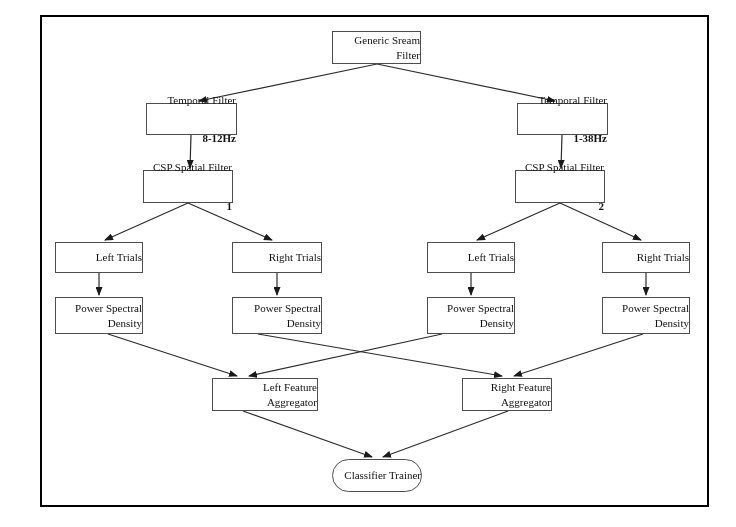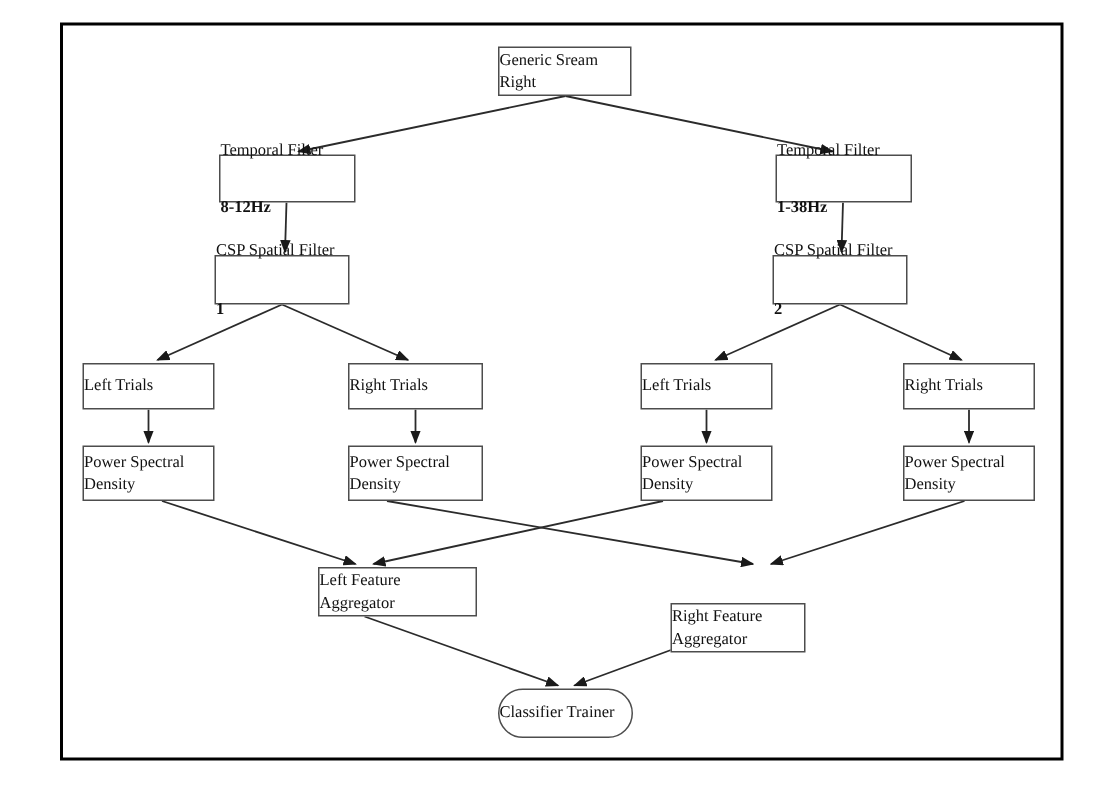--- a/index.html
+++ b/index.html
@@ -26,21 +26,21 @@
   .node {
     position: absolute;
     box-sizing: border-box;
     background: #ffffff;
     border: 1px solid #4d4d4d;
     color: #111111;
     font-size: 11px;
     line-height: 1.3;
     display: flex;
     flex-direction: column;
-    align-items: flex-start;
+    align-items: flex-end;
     justify-content: center;
     text-align: center;
   }
   .node span { display: block; white-space: nowrap; }
   .node .bold { font-weight: bold; margin-top: 24px; }
   .stadium { border-radius: 17px; }
   
   #n-reader { left:332px; top:31px;  width:89px; height:33px; }
   #n-tf1    { left:146px; top:103px; width:91px; height:32px; }
   #n-tf2    { left:517px; top:103px; width:91px; height:32px; }
@@ -48,21 +48,21 @@
   #n-csp2   { left:515px; top:170px; width:90px; height:33px; }
   #n-lt1    { left:55px;  top:242px; width:88px; height:31px; }
   #n-rt1    { left:232px; top:242px; width:90px; height:31px; }
   #n-lt2    { left:427px; top:242px; width:88px; height:31px; }
   #n-rt2    { left:602px; top:242px; width:88px; height:31px; }
   #n-psd1   { left:55px;  top:297px; width:88px; height:37px; }
   #n-psd2   { left:232px; top:297px; width:90px; height:37px; }
   #n-psd3   { left:427px; top:297px; width:88px; height:37px; }
   #n-psd4   { left:602px; top:297px; width:88px; height:37px; }
   #n-lfa    { left:212px; top:378px; width:106px; height:33px; }
-  #n-rfa    { left:447px; top:378px; width:90px; height:33px;margin-top:24px; }
+  #n-rfa    { left:462px; top:378px; width:90px; height:33px; }
   #n-ct     { left:332px; top:459px; width:90px; height:33px; }
 </style>
 </head>
 <body>
 
 <div class="canvas">
   <div class="frame"></div>
 
   <svg class="edges" viewBox="0 0 736 527" xmlns="http://www.w3.org/2000/svg">
     <defs>
@@ -87,21 +87,21 @@
       <line x1="258" y1="334" x2="502" y2="376" marker-end="url(#arrow)"></line>
       <line x1="442" y1="334" x2="249" y2="376" marker-end="url(#arrow)"></line>
       <line x1="643" y1="334" x2="514" y2="376" marker-end="url(#arrow)"></line>
       <line x1="243" y1="411" x2="372" y2="457" marker-end="url(#arrow)"></line>
       <line x1="508" y1="411" x2="383" y2="457" marker-end="url(#arrow)"></line>
     </g>
   </svg>
 
   <div class="node" id="n-reader">
     <span>Generic Sream</span>
-    <span>Right</span>
+    <span>Filter</span>
   </div>
 
   <div class="node" id="n-tf1">
     <span>Temporal Filter</span>
     <span class="bold">8-12Hz</span>
   </div>
 
   <div class="node" id="n-tf2">
     <span>Temporal Filter</span>
     <span class="bold">1-38Hz</span>

